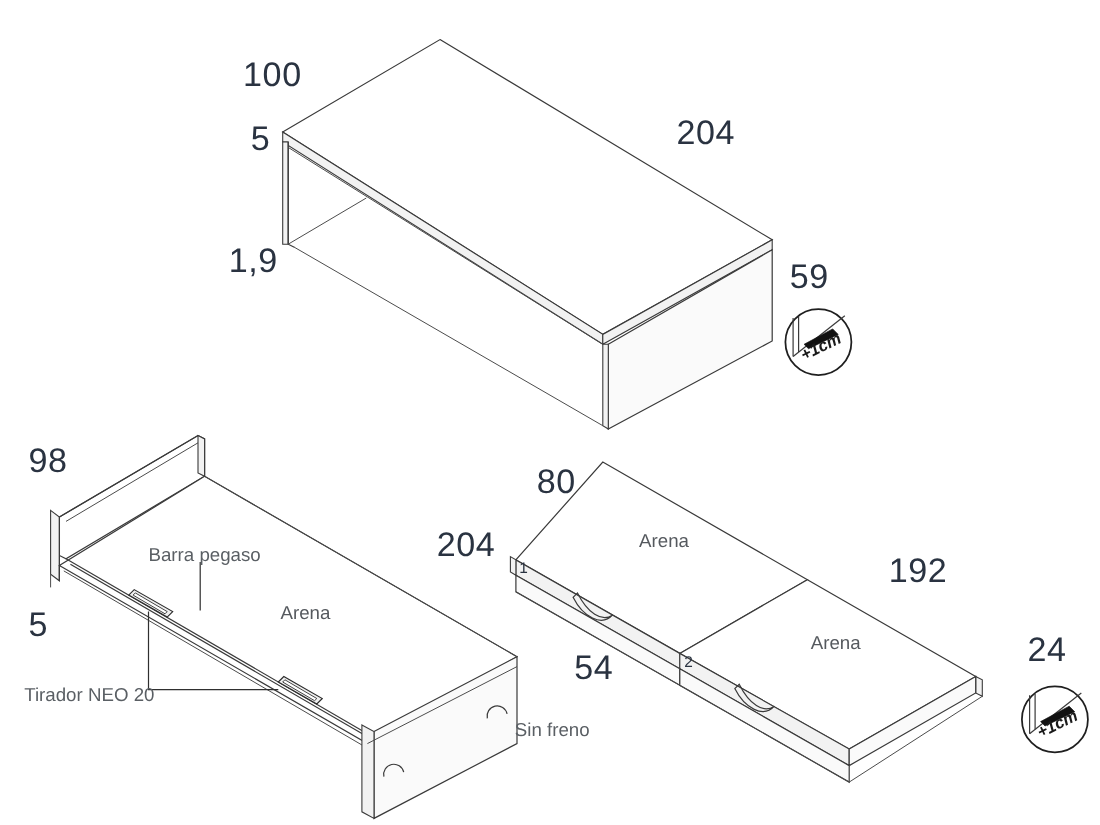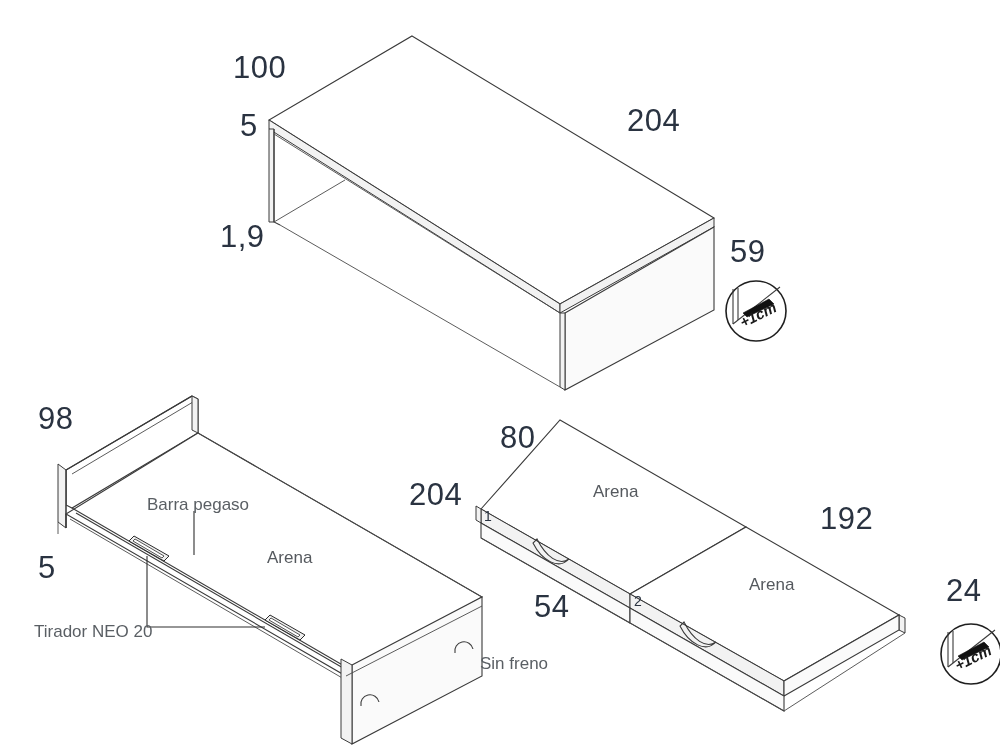--- a/index.html
+++ b/index.html
@@ -12,21 +12,20 @@
     height: 750px;
     position: relative;
     font-family: "Liberation Sans", sans-serif;
     overflow: hidden;
   }
   #sheet {
     position: absolute;
     left: 0; top: 0;
     width: 814px;
     height: 750px;
-    padding-left: 12px;
   }
   svg text.dim {
     font-family: "Liberation Sans", sans-serif;
     font-size: 31px;
     fill: #2a3341;
     letter-spacing: 0.5px;
   }
   svg text.note {
     font-family: "Liberation Sans", sans-serif;
     font-size: 17px;

